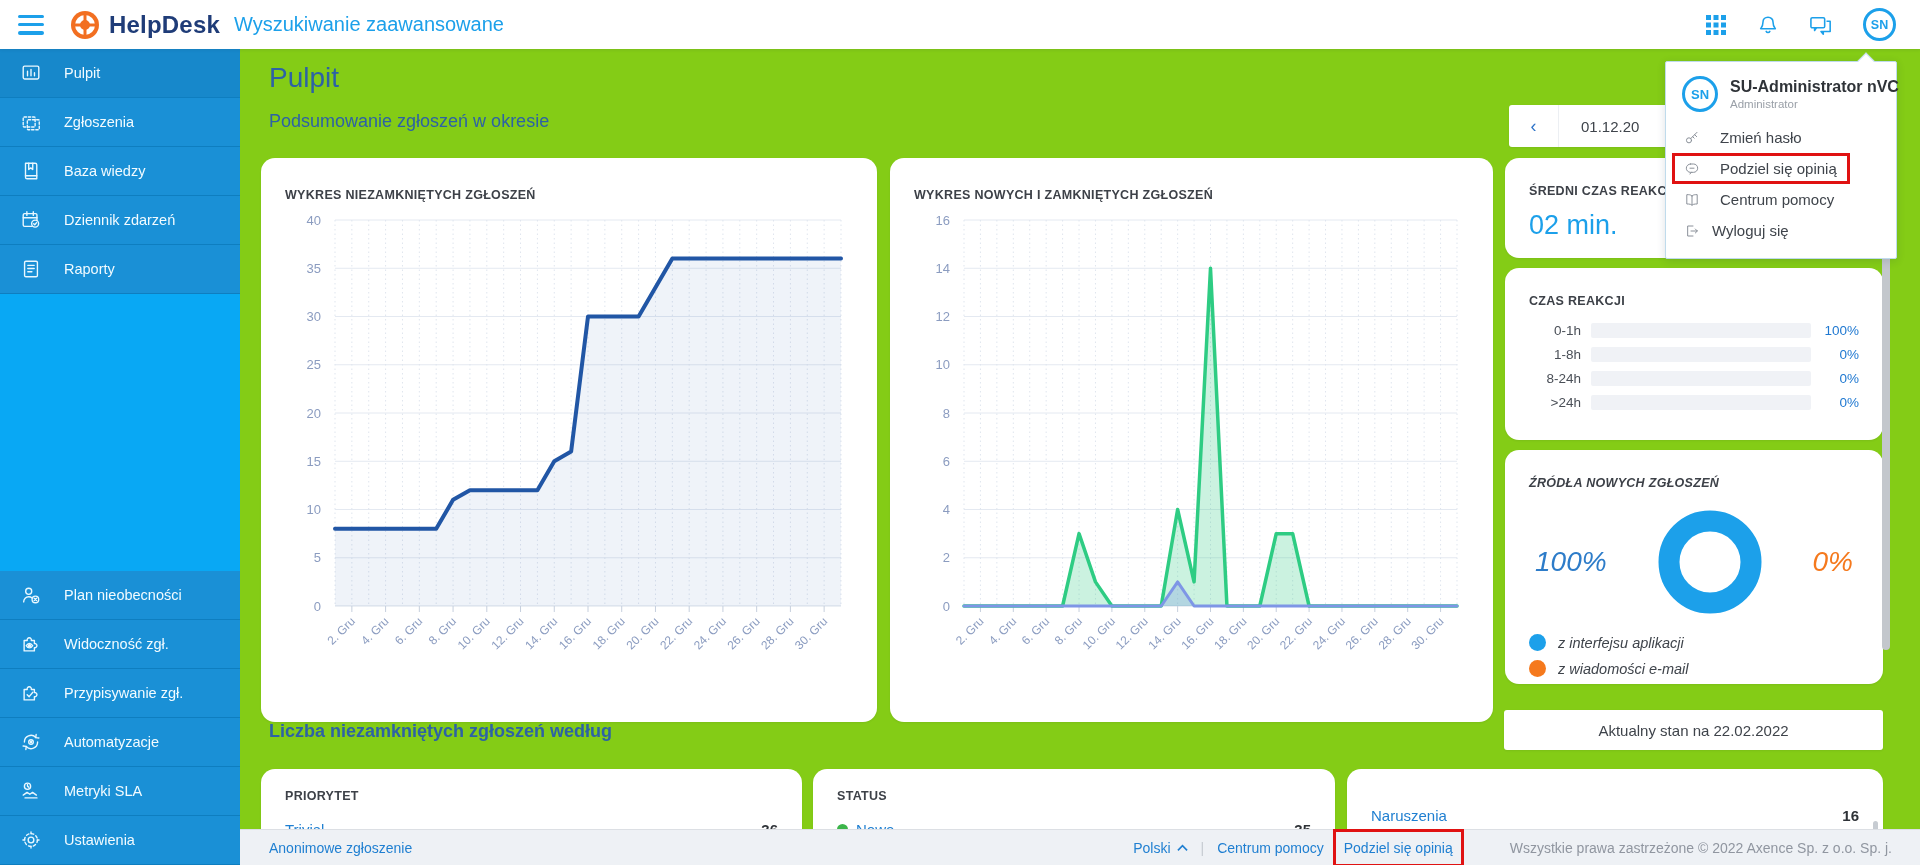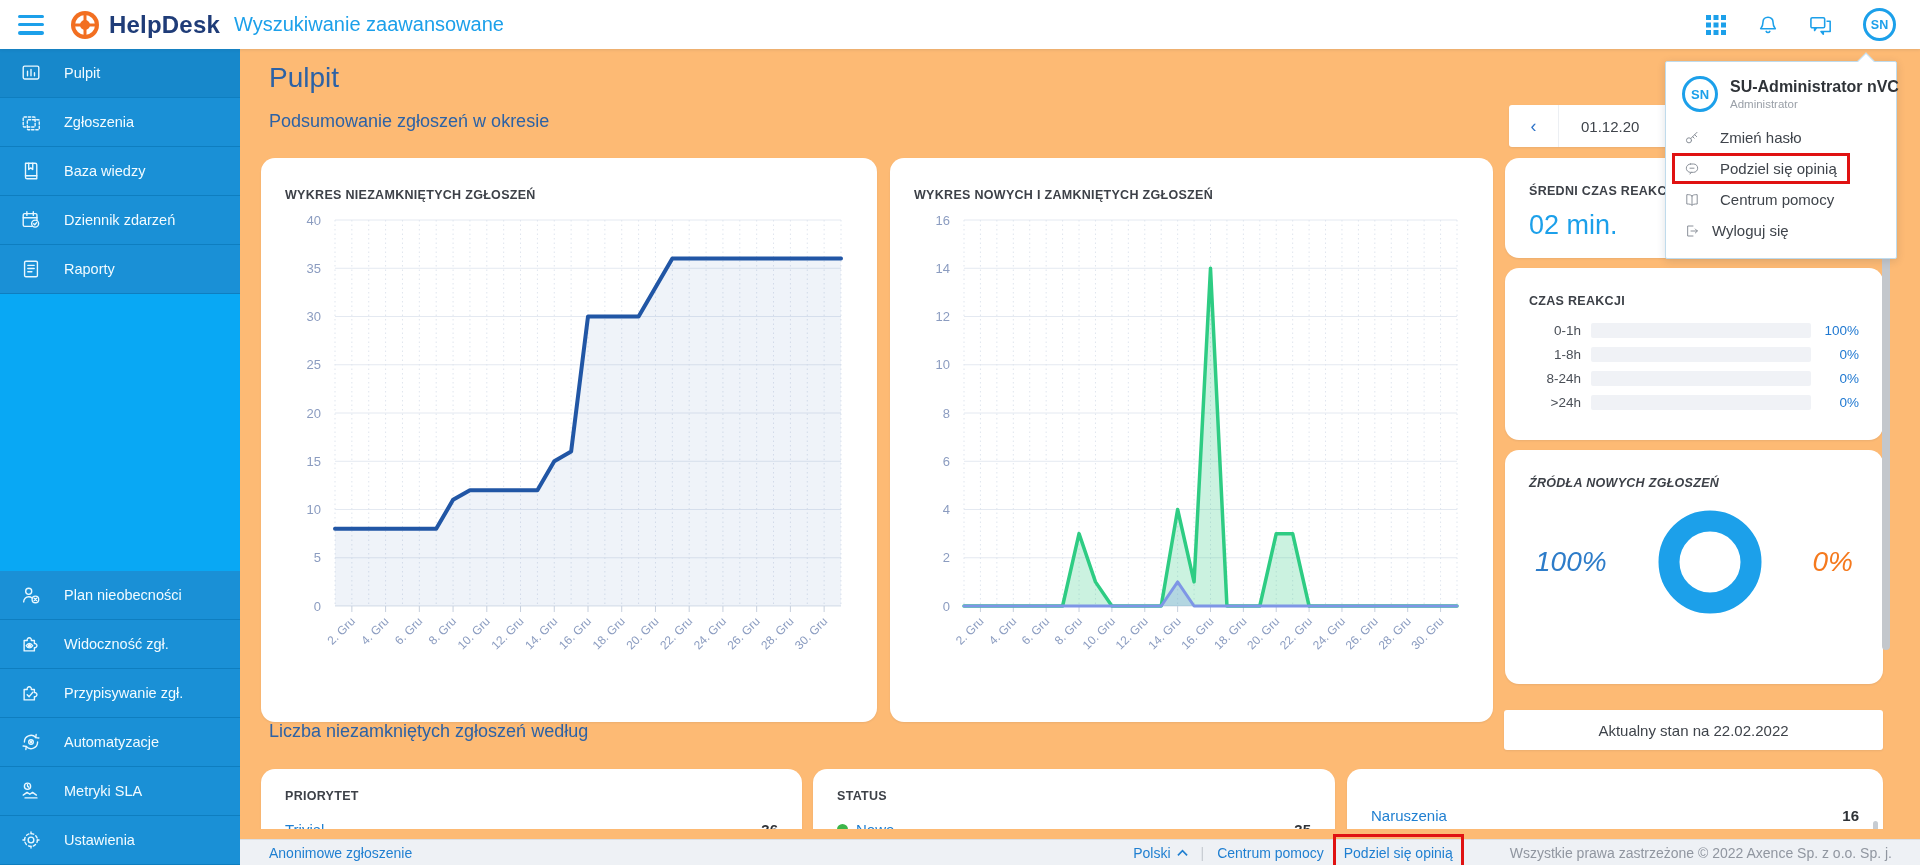--- a/index.html
+++ b/index.html
@@ -1,18 +1,18 @@
 <!DOCTYPE html>
 <html><head>
 <meta charset="utf-8">
 <style>
   * { margin:0; padding:0; box-sizing:border-box; }
   html,body { width:1920px; height:865px; }
   body { font-family:"Liberation Sans", sans-serif; background:#e9ecf1; }
-  #app { position:relative; width:1920px; height:865px; background:#fdba74; overflow:hidden; }
+  #app { position:relative; width:1920px; height:865px; background:#84cc16; overflow:hidden; }
 
   
   .topbar { position:absolute; top:0; left:0; right:0; height:49px; background:#fff; z-index:30;
             display:flex; align-items:center; box-shadow:0 1px 3px rgba(20,40,70,.10); }
   .hamburger { width:26px; height:20px; margin-left:18px; display:flex; flex-direction:column; justify-content:space-between; cursor:pointer; }
   .hamburger div { height:3.2px; background:#1ca0ea; border-radius:2px; }
   .logo-wrap { display:flex; align-items:center; margin-left:26px; }
   .logo-text { font-size:24px; font-weight:bold; color:#1f3c78; margin-left:9px; letter-spacing:.2px; }
   .searchbox { display:flex; align-items:center; margin-left:44px; width:345px; height:35px;
                border:1px solid #d9dde3; border-radius:4px; background:#fff; padding:0 10px; }
@@ -65,37 +65,37 @@
   .bar-row .b-pct   { width:48px; text-align:right; font-size:13.5px; color:#1f78d1; }
 
   .donut-row { margin-top:16px; display:flex; align-items:center; justify-content:space-between; padding:0 6px; }
   .donut-pct-left  { font-size:28px; color:#2d7cc9; }
   .donut-pct-right { font-size:28px; color:#f5791d; }
   .legend { margin-top:16px; display:flex; flex-direction:column; gap:9px; }
   .legend-row { display:flex; align-items:center; }
   .legend-dot { width:17px; height:17px; border-radius:50%; margin-right:12px; }
   .legend-label { font-size:14.5px; color:#3f444b; }
 
-  .section-counts { position:absolute; left:29px; top:672px; font-size:18px; color:#2d62a5; }
+  .section-counts { position:absolute; left:29px; top:672px; font-size:18px; color:#2d62a5;font-weight:bold; }
   .state-card { position:absolute; left:1264px; top:661px; width:379px; height:40px; background:#fff; border-radius:3px;
                 box-shadow:0 1px 2px rgba(20,40,70,.08); display:flex; align-items:center; justify-content:center;
                 font-size:15px; color:#3f444b; }
   .sum-card { top:720px; height:130px; padding:20px 24px; }
   #sum-card-0 { left:21px;  width:541px; }
   #sum-card-1 { left:573px; width:522px; }
   #sum-card-2 { left:1107px; width:536px; }
   .sum-rows { margin-top:14px; }
   .sum-row { display:flex; align-items:center; height:24px; }
   .sum-row .dot { width:11px; height:11px; border-radius:50%; margin-right:8px; }
   .sum-row .r-label { font-size:15px; color:#1f7fd1; cursor:pointer; }
   .sum-row .r-value { margin-left:auto; font-size:15px; font-weight:bold; color:#2e3237; }
   .mini-scroll { position:absolute; right:5px; top:52px; width:5px; height:26px; background:#c7ccd2; border-radius:3px; }
 
   
-  .footer { position:absolute; left:240px; right:0; bottom:0; height:26px; background:#eef1f5;
+  .footer { position:absolute; left:240px; right:0; bottom:0; height:36px; background:#eef1f5;
             border-top:1px solid #dcdfe4; z-index:25; display:flex; align-items:center;
             padding:0 28px 0 29px; font-size:14px; }
   .footer a { text-decoration:none; cursor:pointer; }
   .f-left { color:#1f7fd1; }
   .f-right { margin-left:auto; display:flex; align-items:center; gap:13px; }
   .f-link { color:#1f7fd1; display:flex; align-items:center; gap:6px; }
   .f-sep { color:#c5cad1; }
   .f-copy { color:#9096a0;margin-left:37px; }
 
   
@@ -516,20 +516,30 @@
 
     <div class="card right-col-card" id="src-card">
       <h3>ŹRÓDŁA NOWYCH ZGŁOSZEŃ</h3>
       <div class="donut-row">
         <span class="donut-pct-left">100%</span>
         <svg width="112" height="112" viewBox="0 0 112 112">
           <circle id="donut-ring" cx="56" cy="56" r="41" fill="none" stroke-width="21" stroke="#1ca0ea"></circle>
         </svg>
         <span class="donut-pct-right">0%</span>
       </div>
+      <div class="legend" id="sources-legend">
+          <div class="legend-row">
+            <span class="legend-dot" style="background: rgb(28, 160, 234);"></span>
+            <span class="legend-label">z interfejsu aplikacji</span>
+          </div>
+          <div class="legend-row">
+            <span class="legend-dot" style="background: rgb(245, 121, 29);"></span>
+            <span class="legend-label">z wiadomości e-mail</span>
+          </div>
+        </div>
     </div>
 
     <div class="section-counts">Liczba niezamkniętych zgłoszeń według</div>
     <div class="state-card">Aktualny stan na 22.02.2022</div>
 
     <div class="card sum-card" id="sum-card-0">
       <h3>PRIORYTET</h3>
       <div class="sum-rows">
           <div class="sum-row">
             <a class="r-label">Trivial</a>

